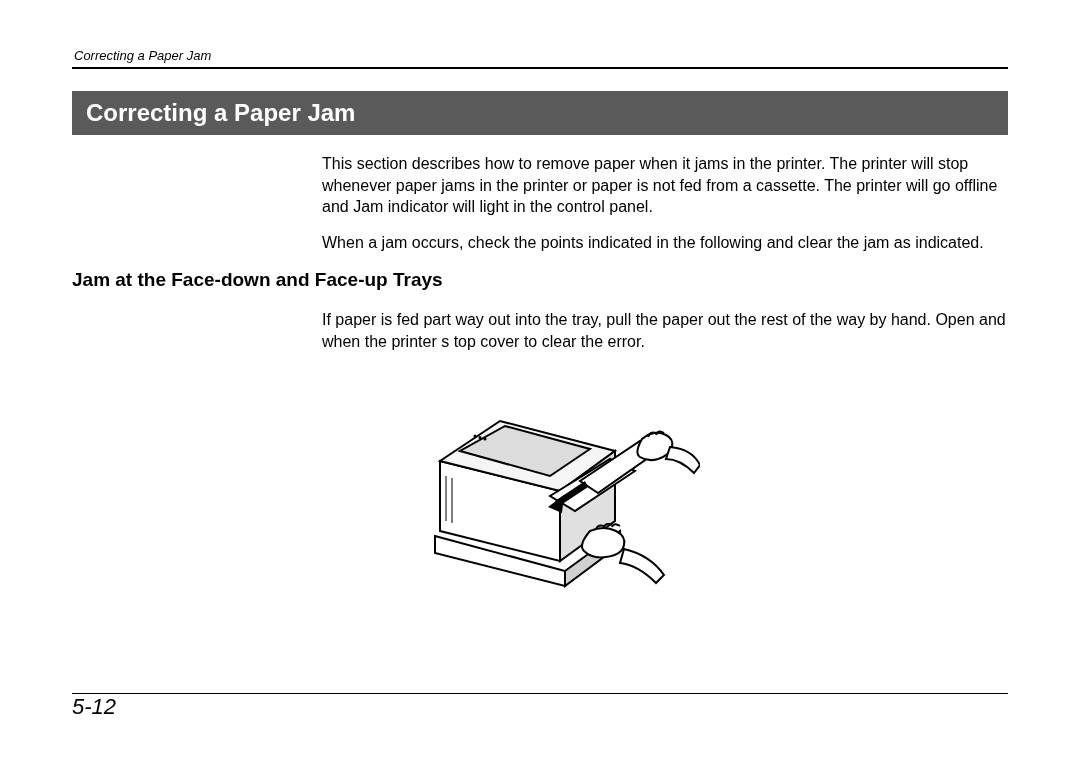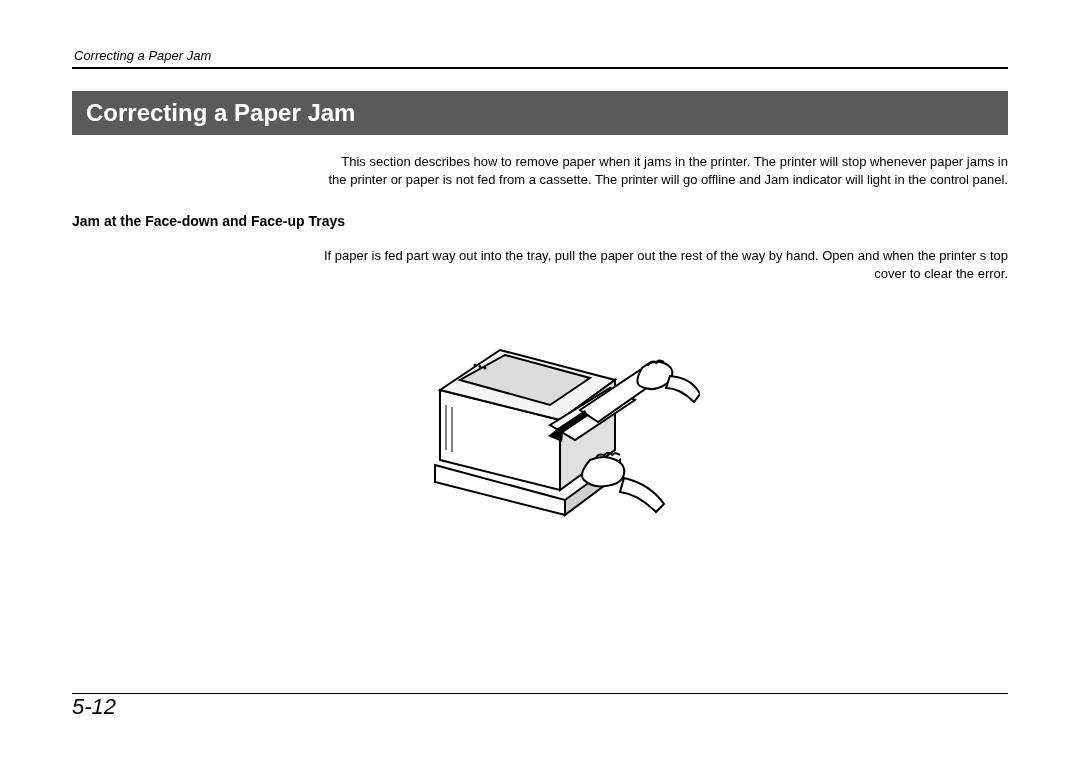--- a/index.html
+++ b/index.html
@@ -32,31 +32,30 @@
       color: #fff;
       font-size: 24px;
       font-weight: bold;
       padding: 8px 14px;
       margin-bottom: 18px;
     }
     .body-block {
       padding-left: 250px;
     }
     .body-para {
-      font-size: 13px;
+      font-size: 16px;
       line-height: 1.35;
       color: #000;
       margin-bottom: 14px;
-      text-align: right;
     }
     .subheading {
-      font-size: 14px;
+      font-size: 19px;
       font-weight: bold;
       color: #000;
-      margin-top: 25px;
+      margin-top: 16px;
       margin-bottom: 18px;
     }
     .figure-wrap {
       display: flex;
       justify-content: center;
       margin-top: 28px;
     }
     .printer-figure {
       width: 320px;
       height: 220px;
@@ -81,20 +80,21 @@
 </head>
 <body>
 
 <div class="running-header">Correcting a Paper Jam</div>
 <hr class="header-rule">
 
 <div class="section-title-bar">Correcting a Paper Jam</div>
 
 <div class="body-block">
   <p class="body-para">This section describes how to remove paper when it jams in the printer.  The printer will stop whenever paper jams in the printer or paper is not fed from a cassette.  The printer will go offline and Jam indicator will light in the control panel.</p>
+  <p class="body-para">When a jam occurs, check the points indicated in the following and clear the jam as indicated.</p>
 </div>
 
 <h2 class="subheading">Jam at the Face-down and Face-up Trays</h2>
 
 <div class="body-block">
   <p class="body-para">If paper is fed part way out into the tray, pull the paper out the rest of the way by hand. Open and when the printer s top cover to clear the error.</p>
 </div>
 
 <div class="figure-wrap">
   <svg class="printer-figure" viewBox="0 0 320 220">

